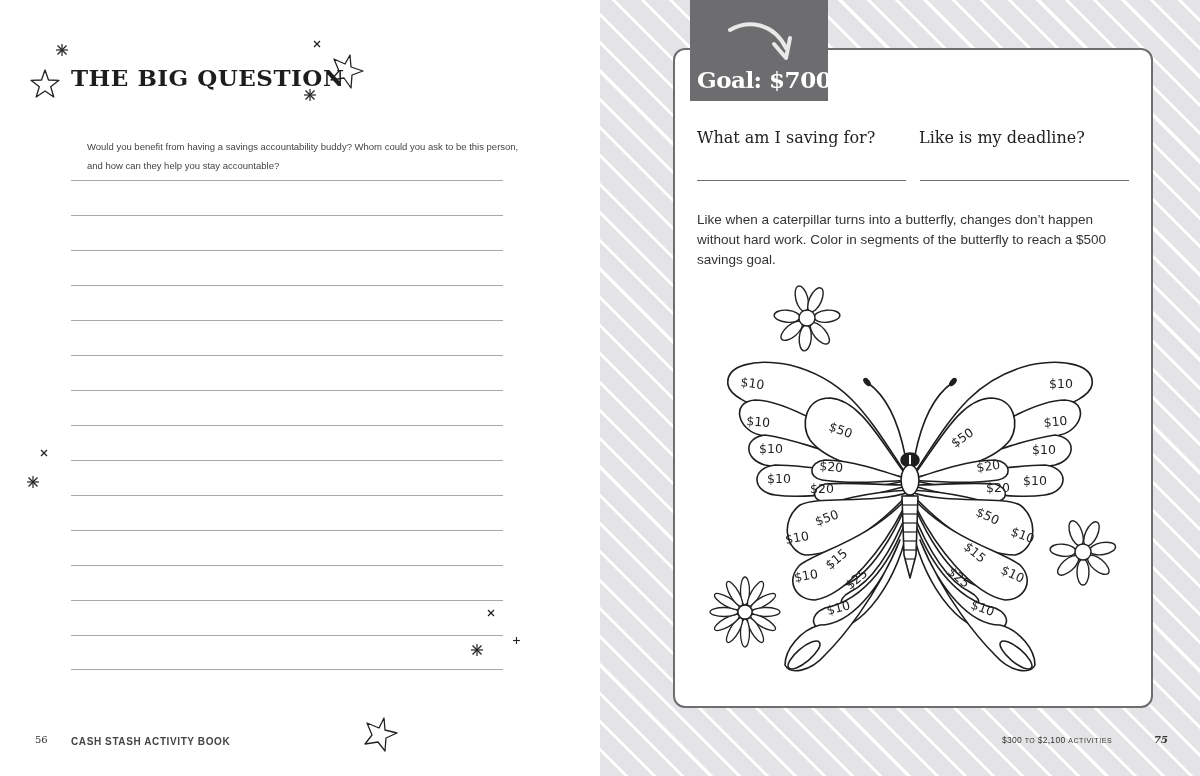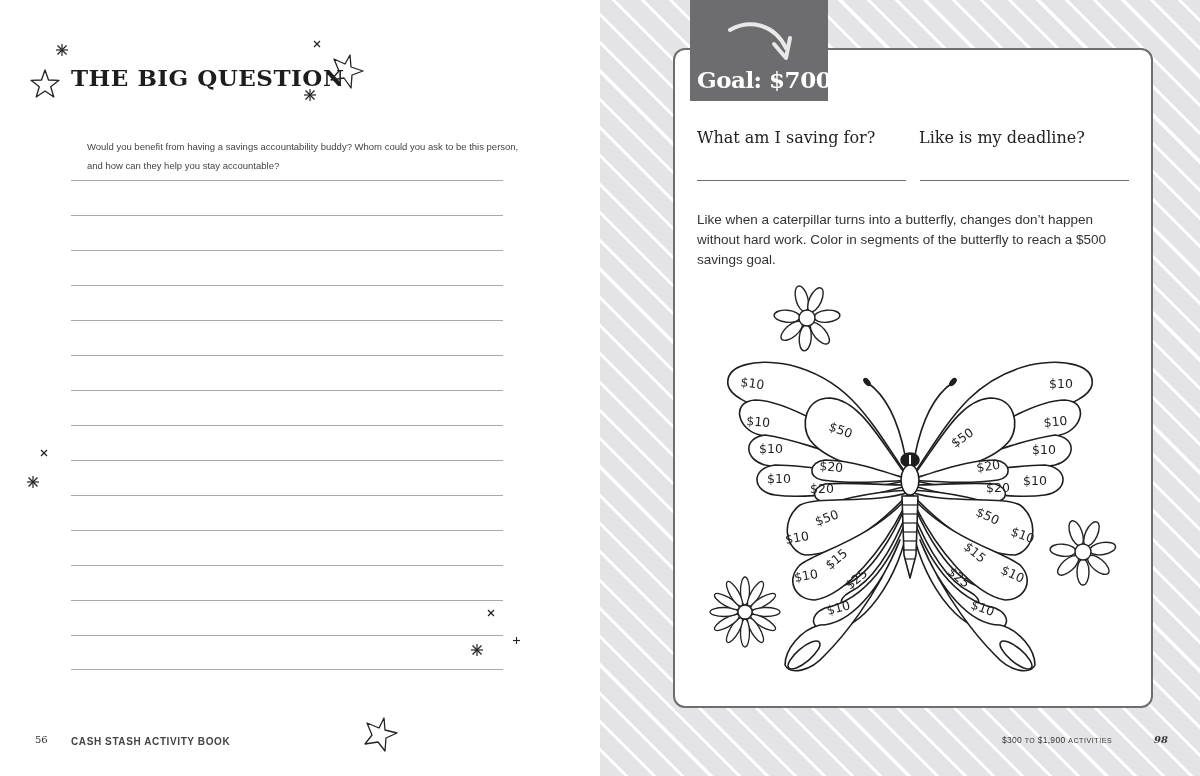--- a/index.html
+++ b/index.html
@@ -273,16 +273,16 @@
     <text x="263" y="268" transform="rotate(40 263 268)">$15</text>
     <text x="300" y="293" transform="rotate(25 300 293)">$10</text>
     <text x="247" y="293" transform="rotate(40 247 293)">$25</text>
     <text x="270" y="328" transform="rotate(20 270 328)">$10</text>
   </g>
 </svg>
 
 <div class="running-right">
   <span>$300</span>
   <span style="font-size:7px">TO</span>
-  <span>$1,900</span>
+  <span>$2,100</span>
   <span style="font-size:7px;letter-spacing:0.6px">ACTIVITIES</span>
 </div>
-<span class="folio-right">98</span>
+<span class="folio-right">75</span>
 
 </body></html>

